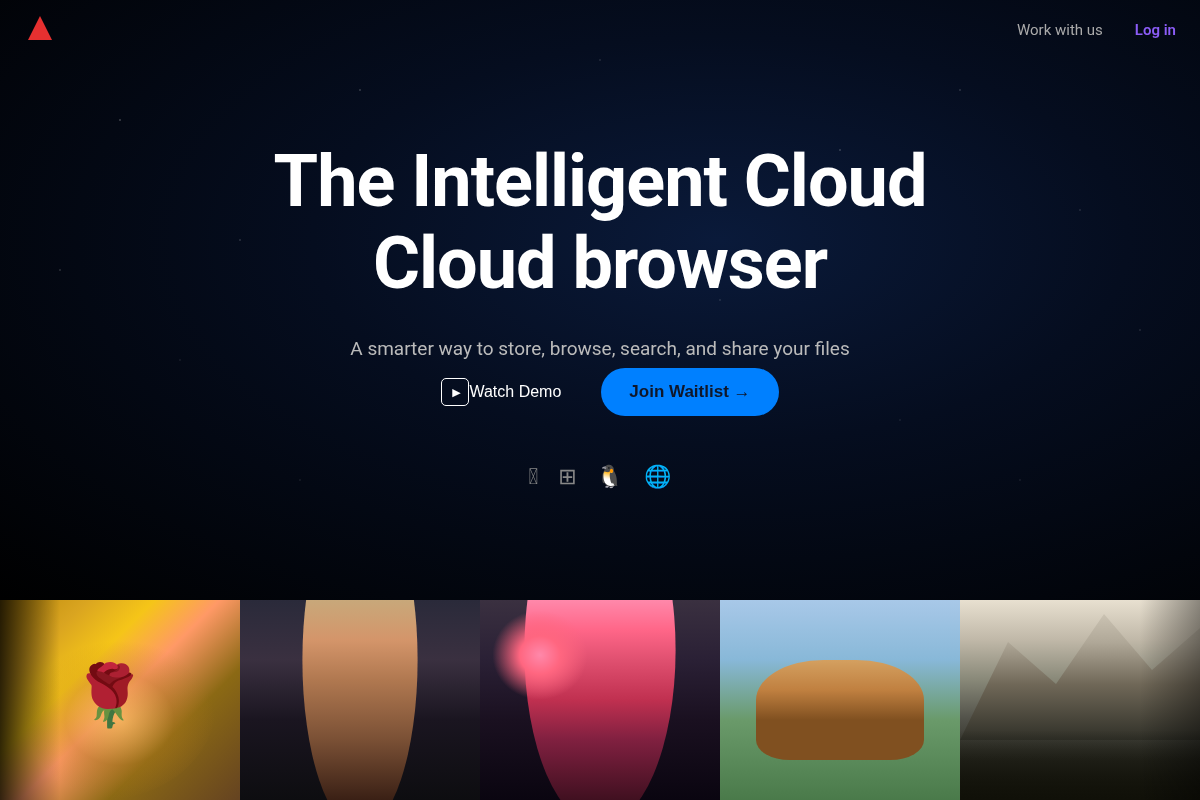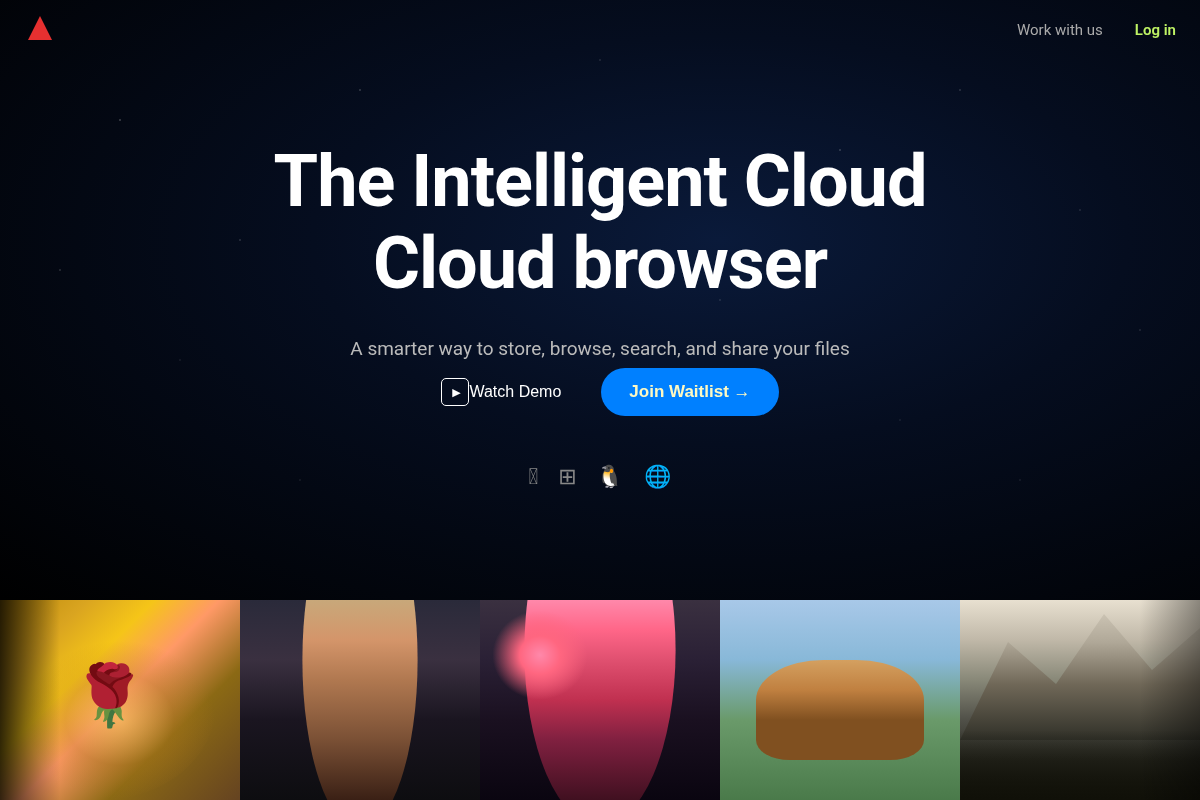--- a/index.html
+++ b/index.html
@@ -42,21 +42,21 @@
     }
 
     .nav-link {
       color: #aaa;
       text-decoration: none;
       font-size: 15px;
       cursor: pointer;
     }
 
     .nav-link-bold {
-      color: #bef264;
+      color: #8b5cf6;
       text-decoration: none;
       font-size: 15px;
       font-weight: 600;
       cursor: pointer;
     }
 
     .nav-join-btn {
       background: transparent;
       border: 1.5px solid #555;
       color: #fff;
@@ -164,21 +164,21 @@
 
     .play-icon::after {
       content: '▶';
       font-size: 11px;
       color: #fff;
       margin-left: 2px;
     }
 
     .join-waitlist-btn {
       background: #0080ff;
-      color: #fef9c3;
+      color: #0f172a;
       border: none;
       border-radius: 30px;
       padding: 14px 28px;
       font-size: 17px;
       font-weight: 600;
       cursor: pointer;
       display: flex;
       align-items: center;
       gap: 8px;
     }

